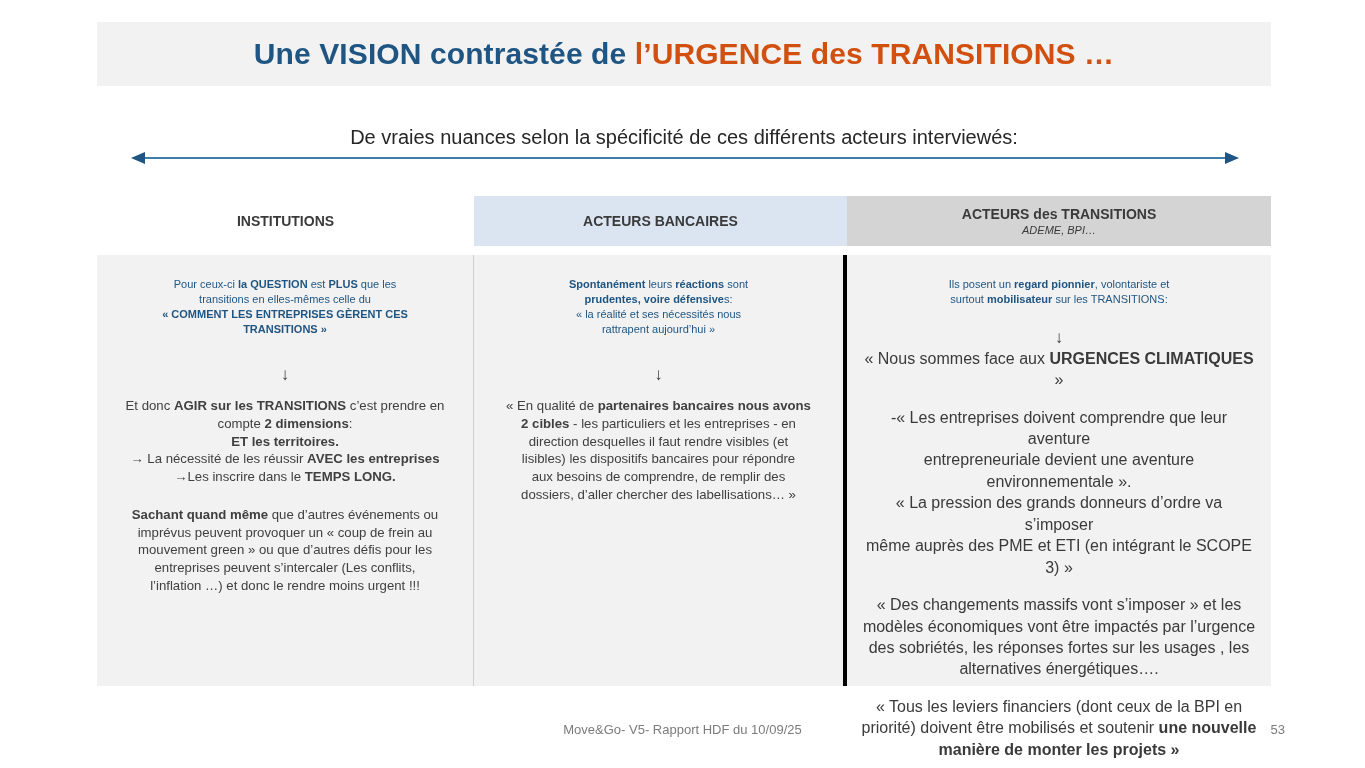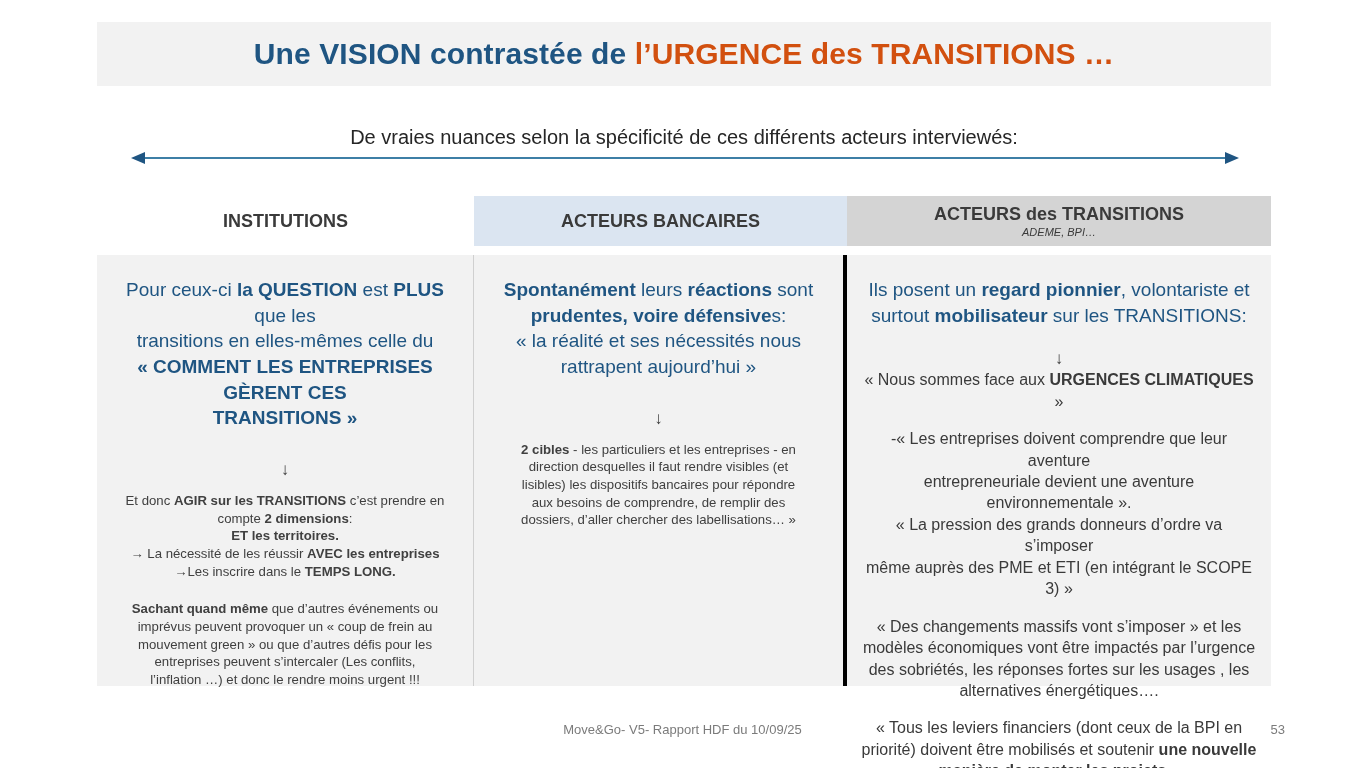--- a/index.html
+++ b/index.html
@@ -36,21 +36,21 @@
 
   
   #header-row{
     position:absolute;left:97px;top:196px;width:1174px;height:50px;
     display:flex;
   }
   .hdr{
     display:flex;flex-direction:column;align-items:center;justify-content:center;
     height:50px;box-sizing:border-box;
   }
-  .hdr-title{font-size:18px;font-weight:bold;color:#3a3a3a;line-height:1.15;}
+  .hdr-title{font-size:14px;font-weight:bold;color:#3a3a3a;line-height:1.15;}
   .hdr-sub{font-size:11px;font-style:italic;color:#3a3a3a;margin-top:1px;}
   #hdr-0{width:377px;background:#ffffff;}
   #hdr-1{width:373px;background:#dbe5f1;}
   #hdr-2{width:424px;background:#d4d4d4;}
 
   
   #body-row{
     position:absolute;left:97px;top:255px;width:1174px;height:431px;
     background:#f2f2f2;
     display:flex;
@@ -58,21 +58,21 @@
   .col{
     box-sizing:border-box;
     padding:22px 14px 10px 14px;
     display:flex;flex-direction:column;
   }
   #col-0{width:377px;border-right:1px solid #d0d0d0;}
   #col-1{width:373px;border-right:4px solid #000000;}
   #col-2{width:424px;}
 
   .blk{text-align:center;}
-  .blue{color:#1f5582;font-size:19px;line-height:1.35;}
+  .blue{color:#1f5582;font-size:11px;line-height:1.35;}
   .dark{color:#404040;font-size:13.2px;line-height:1.34;}
   .dark-sm{color:#3a3a3a;font-size:16px;line-height:1.34;}
   b{font-weight:bold;}
   .down-arrow{
     text-align:center;color:#3a3a3a;font-size:17px;line-height:1;
   }
   .sp{display:block;}
 
   
   #footer-text{
@@ -146,20 +146,21 @@
       <div class="blk blue" style="margin-top: 0px;">
         <span class="sp"><b>Spontanément</b> leurs <b>réactions</b> sont</span>
         <span class="sp"><b>prudentes, voire défensive</b>s:</span>
         <span class="sp">« la réalité et ses nécessités nous</span>
         <span class="sp">rattrapent aujourd’hui »</span>
       </div>
       <div class="down-arrow" style="margin-top: 30px;">
         <span class="sp">↓</span>
       </div>
       <div class="blk dark" style="margin-top: 14px;">
+        <span class="sp">« En qualité de <b>partenaires bancaires nous avons</b></span>
         <span class="sp"><b>2 cibles</b> - les particuliers et les entreprises - en</span>
         <span class="sp">direction desquelles il faut rendre visibles (et</span>
         <span class="sp">lisibles) les dispositifs bancaires pour répondre</span>
         <span class="sp">aux besoins de comprendre, de remplir des</span>
         <span class="sp">dossiers, d’aller chercher des labellisations… »</span>
       </div>
     </div>
   <div class="col" id="col-2">
       <div class="blk blue" style="margin-top: 0px;">
         <span class="sp">Ils posent un <b>regard pionnier</b>, volontariste et</span>

